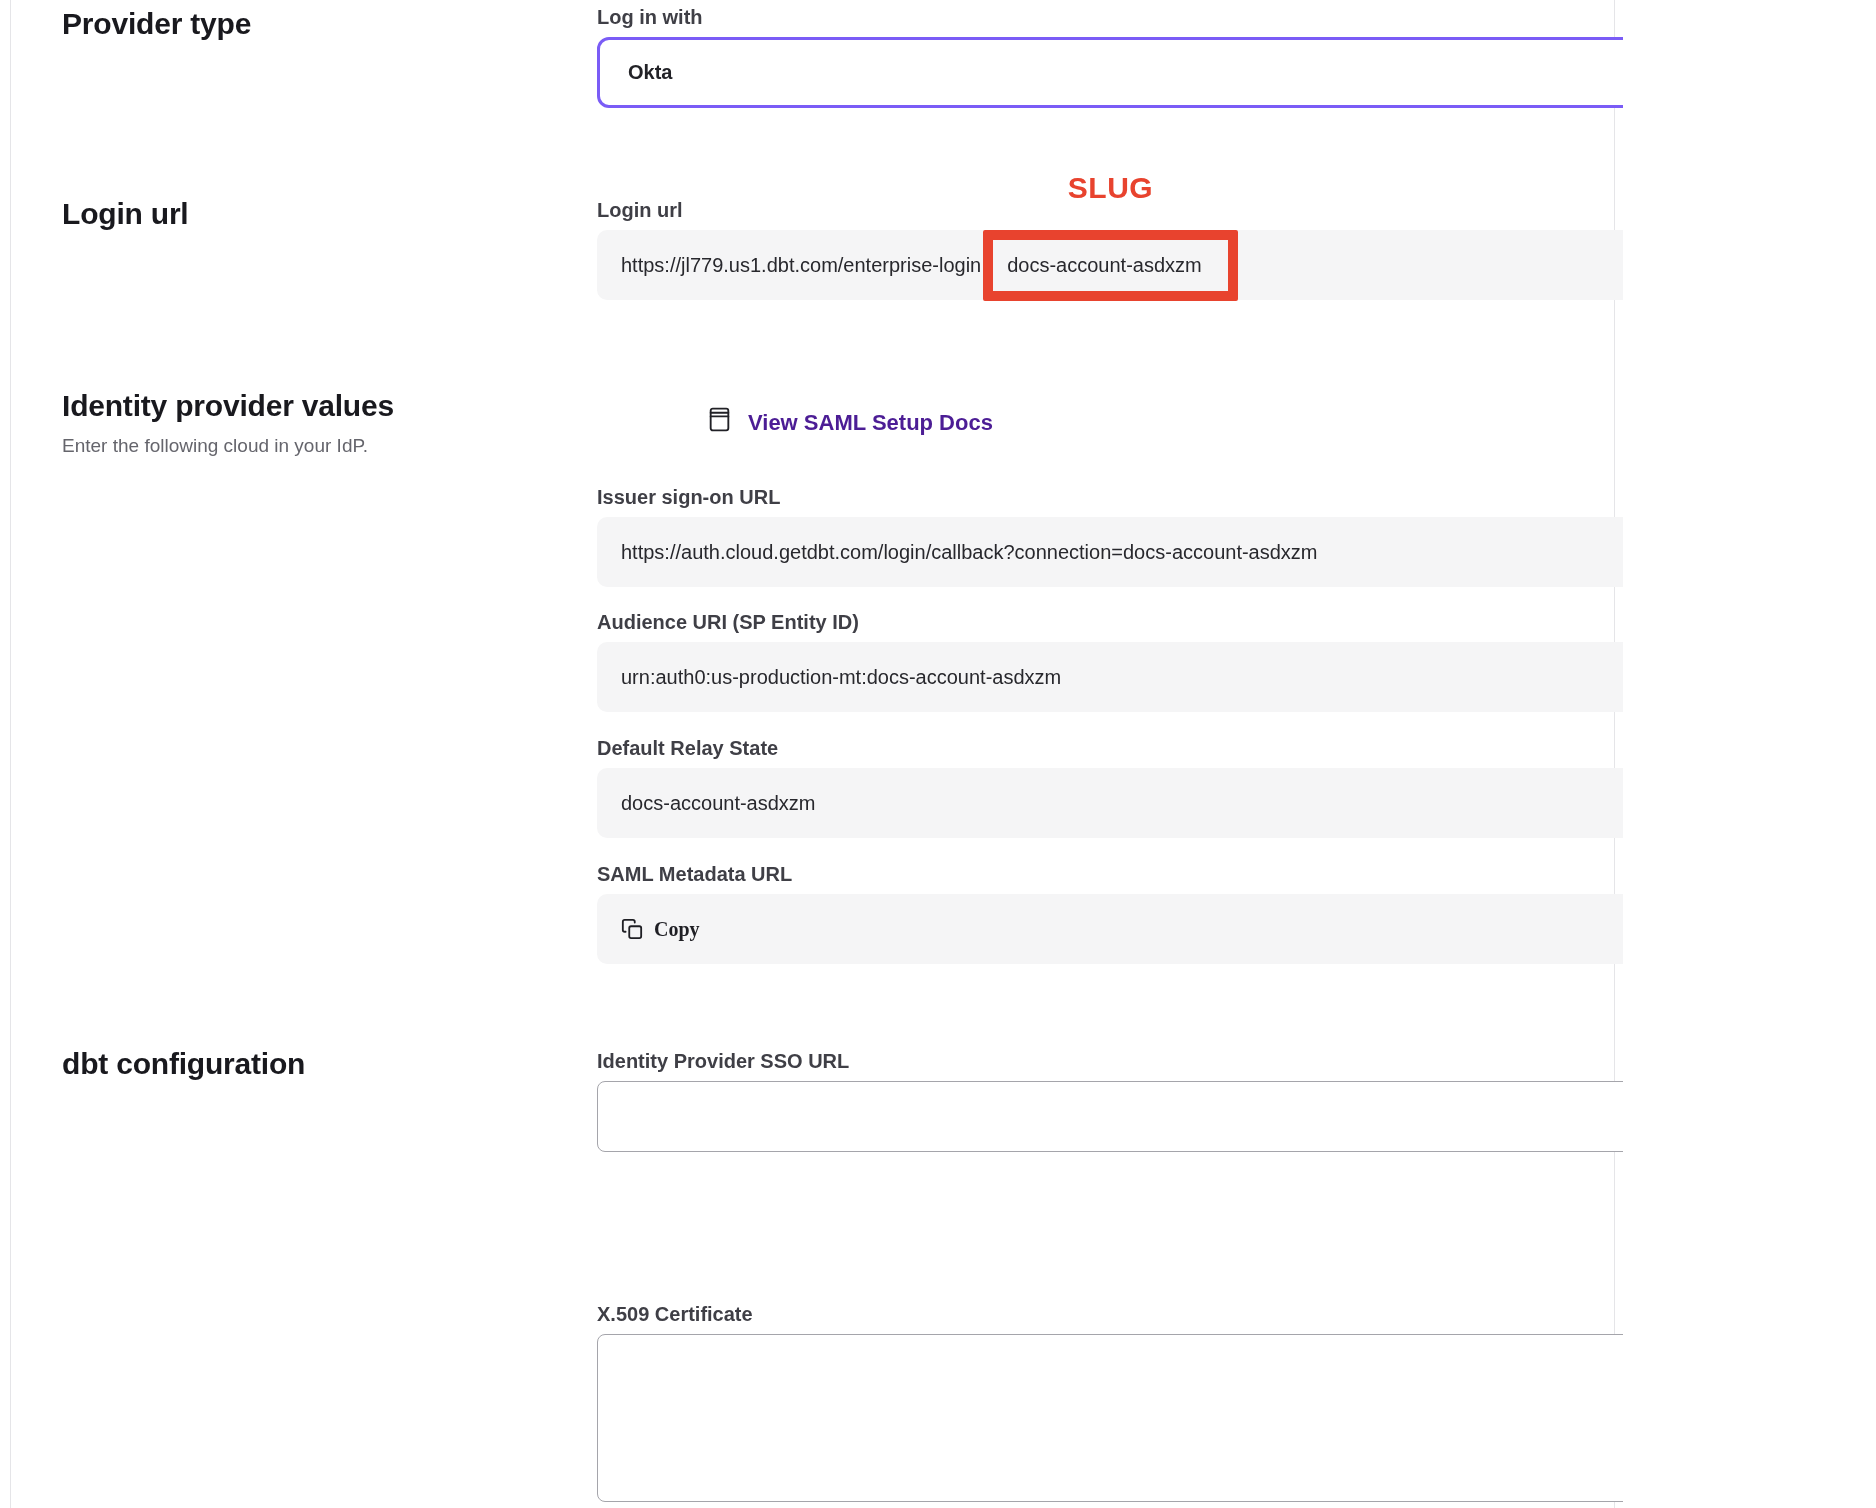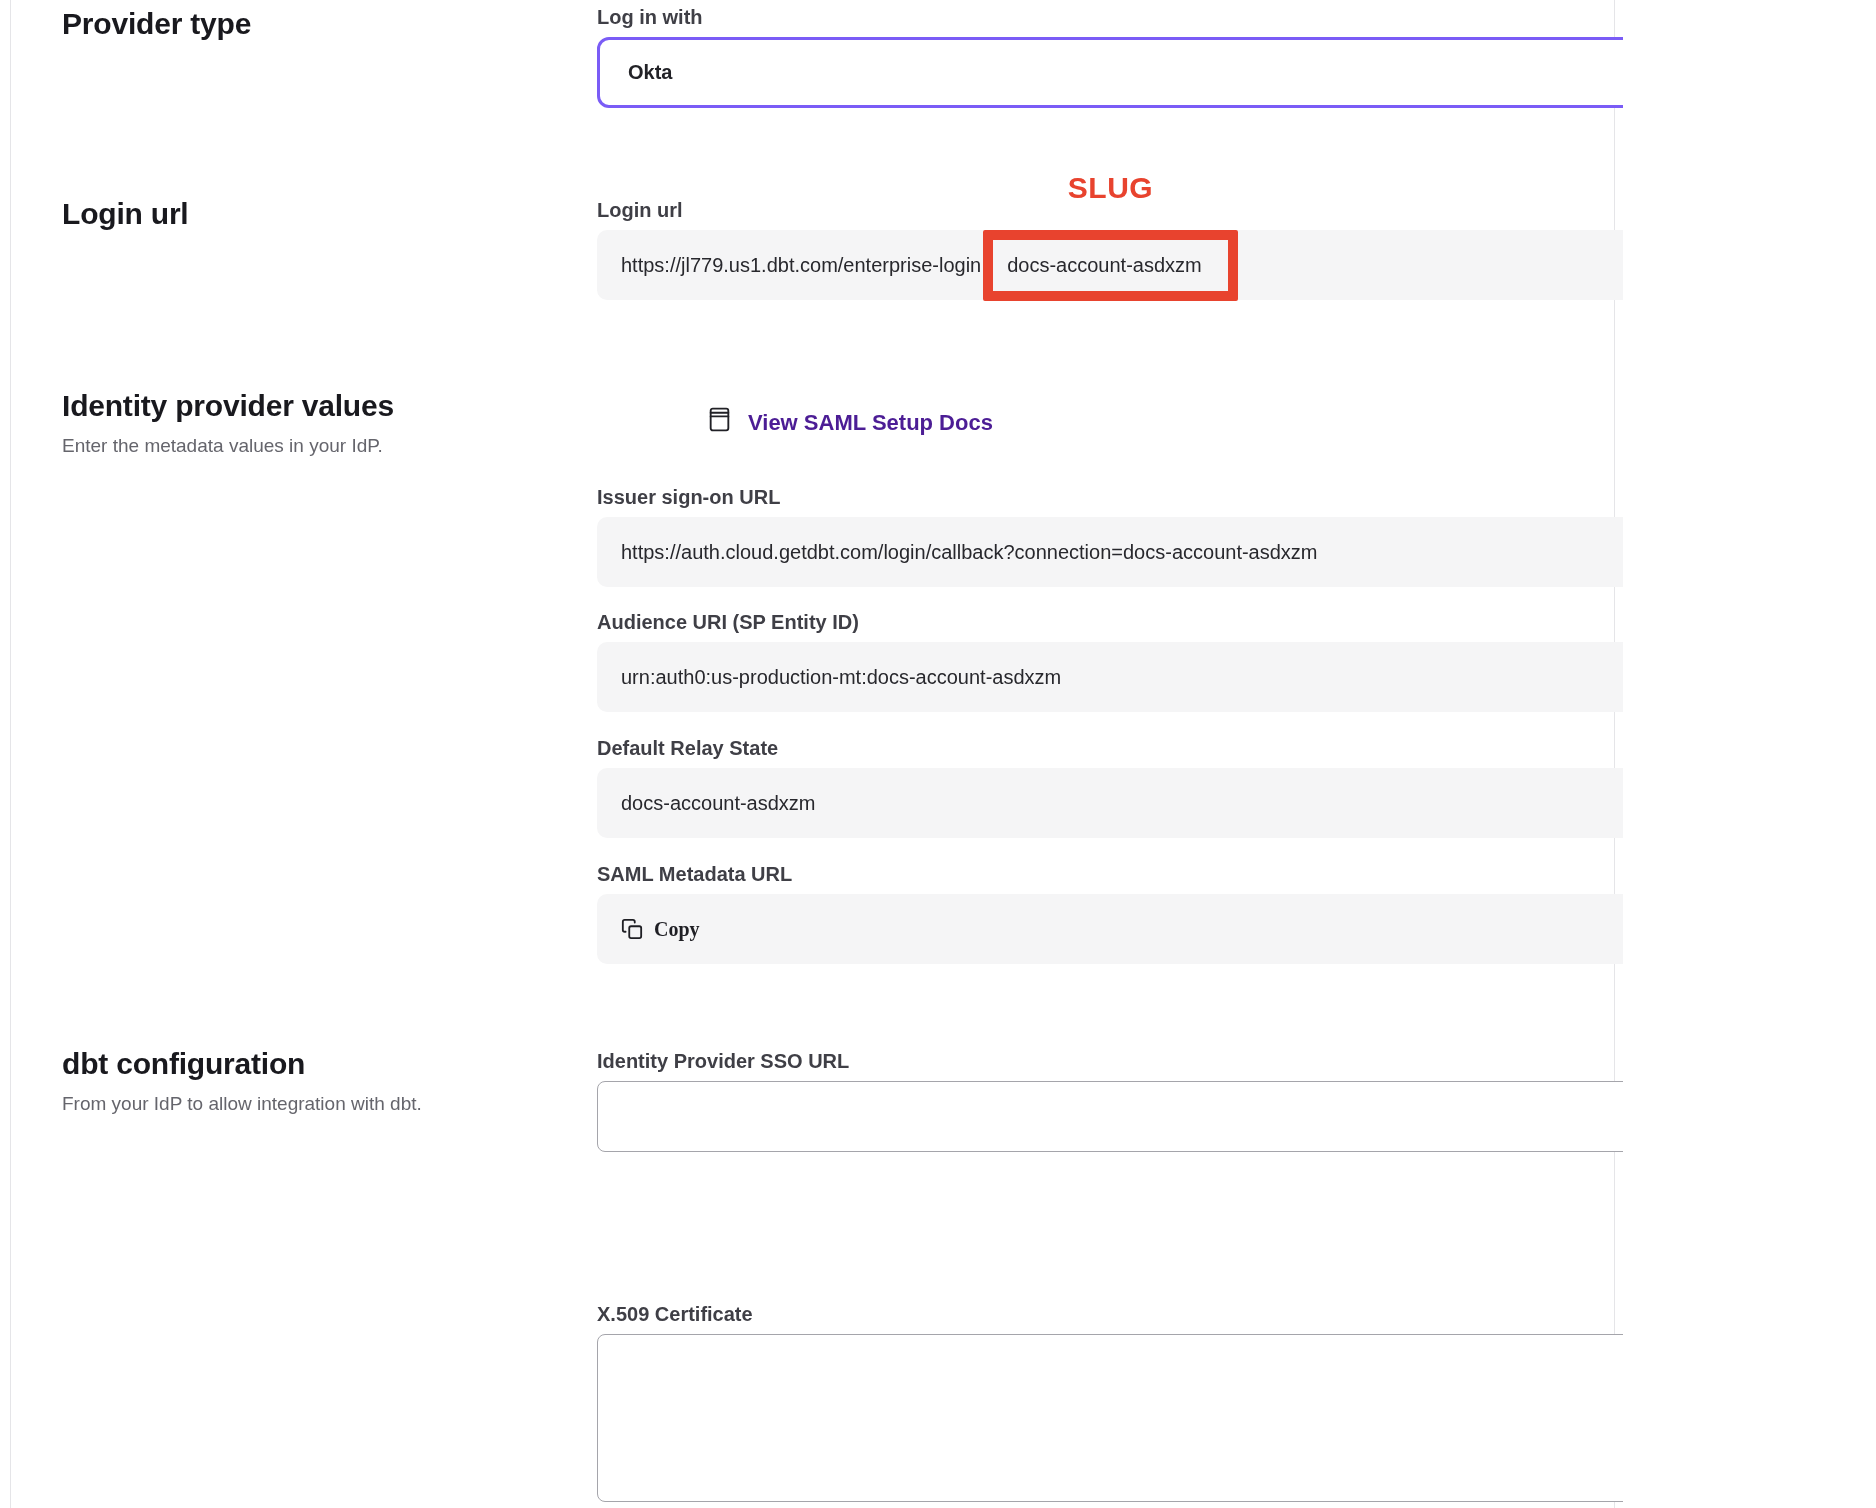--- a/index.html
+++ b/index.html
@@ -107,26 +107,25 @@
   <div class="lhead" id="h-provider">
     <div class="h">Provider type</div>
   </div>
 
   <div class="lhead" id="h-loginurl">
     <div class="h">Login url</div>
   </div>
 
   <div class="lhead" id="h-idp">
     <div class="h">Identity provider values</div>
-    <div class="sub">Enter the metadata values in your IdP.</div>
+    <div class="sub">Enter the following cloud in your IdP.</div>
   </div>
 
   <div class="lhead" id="h-dbt">
     <div class="h">dbt configuration</div>
-    <div class="sub">From your IdP to allow integration with dbt.</div>
   </div>
 
   <div class="field" id="f-login-with">
     <div class="flabel">Log in with</div>
     <div class="select" role="combobox">
       <span class="sel-text">Okta</span>
       <span class="chev">
         <svg width="24" height="24" viewBox="0 0 24 24" fill="none" stroke="#3a3a40" stroke-width="2" stroke-linecap="round" stroke-linejoin="round">
             <path d="M6 9.5l6 6 6-6"></path>
           </svg>

